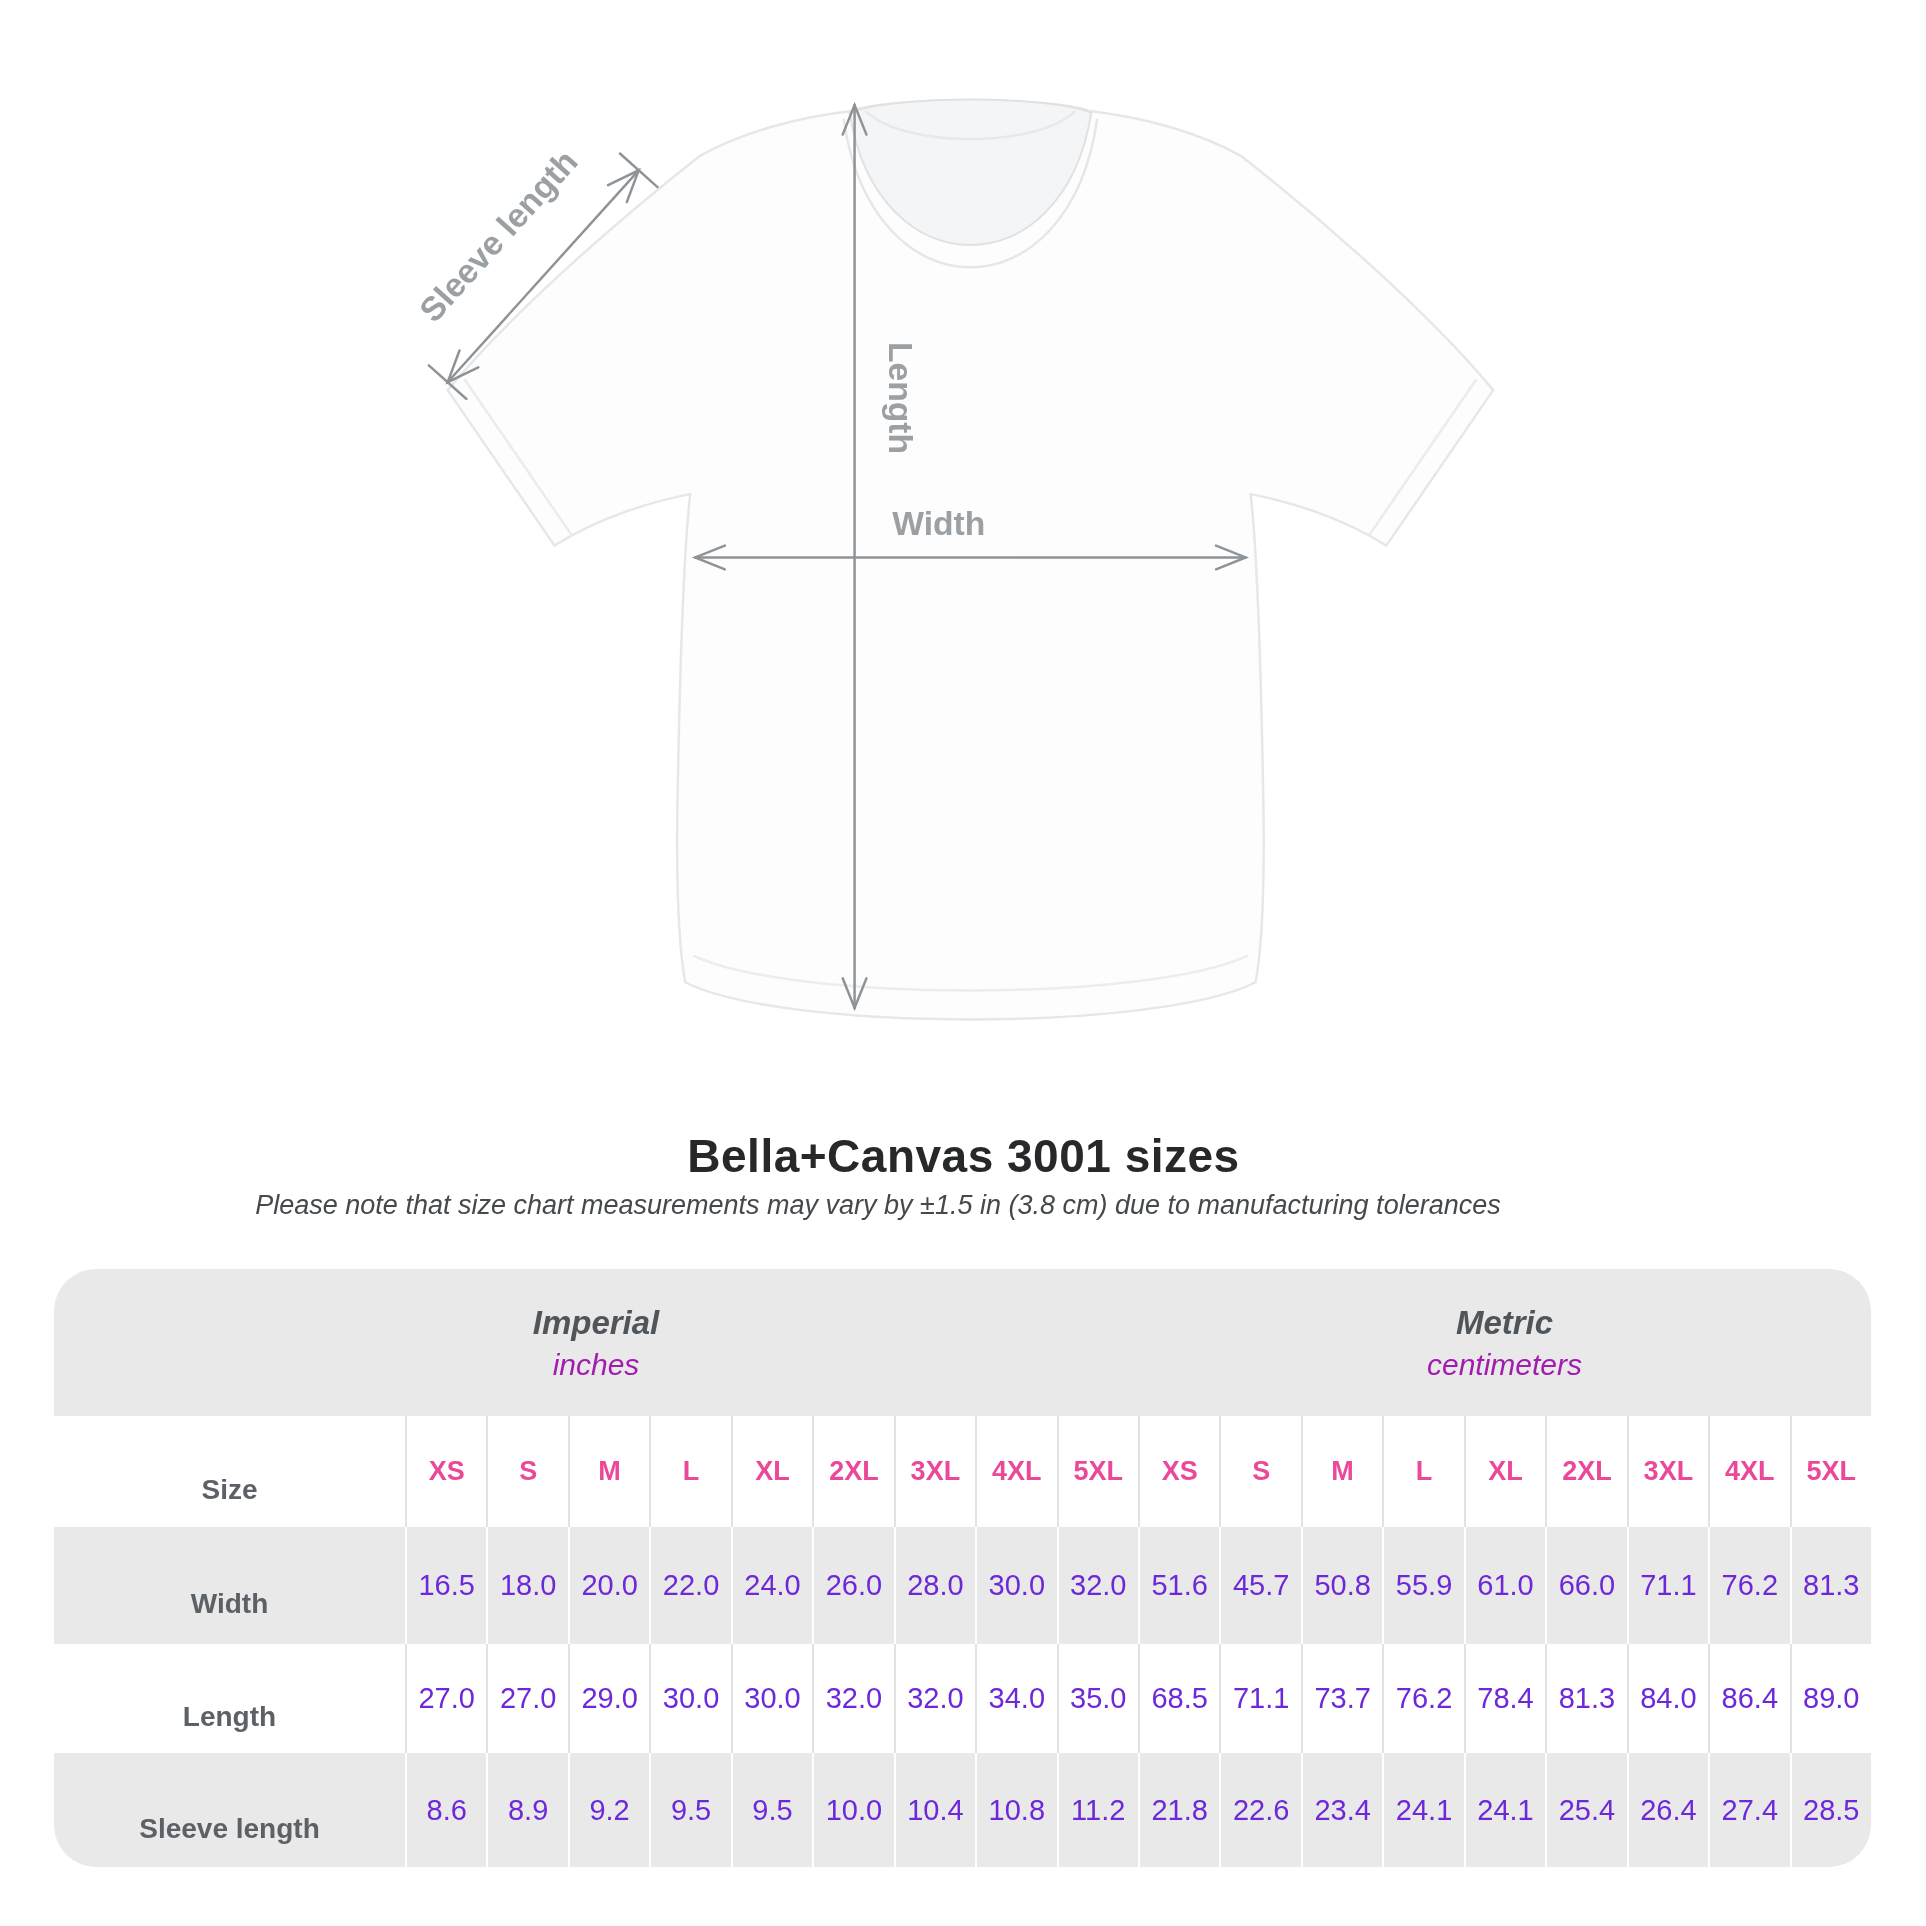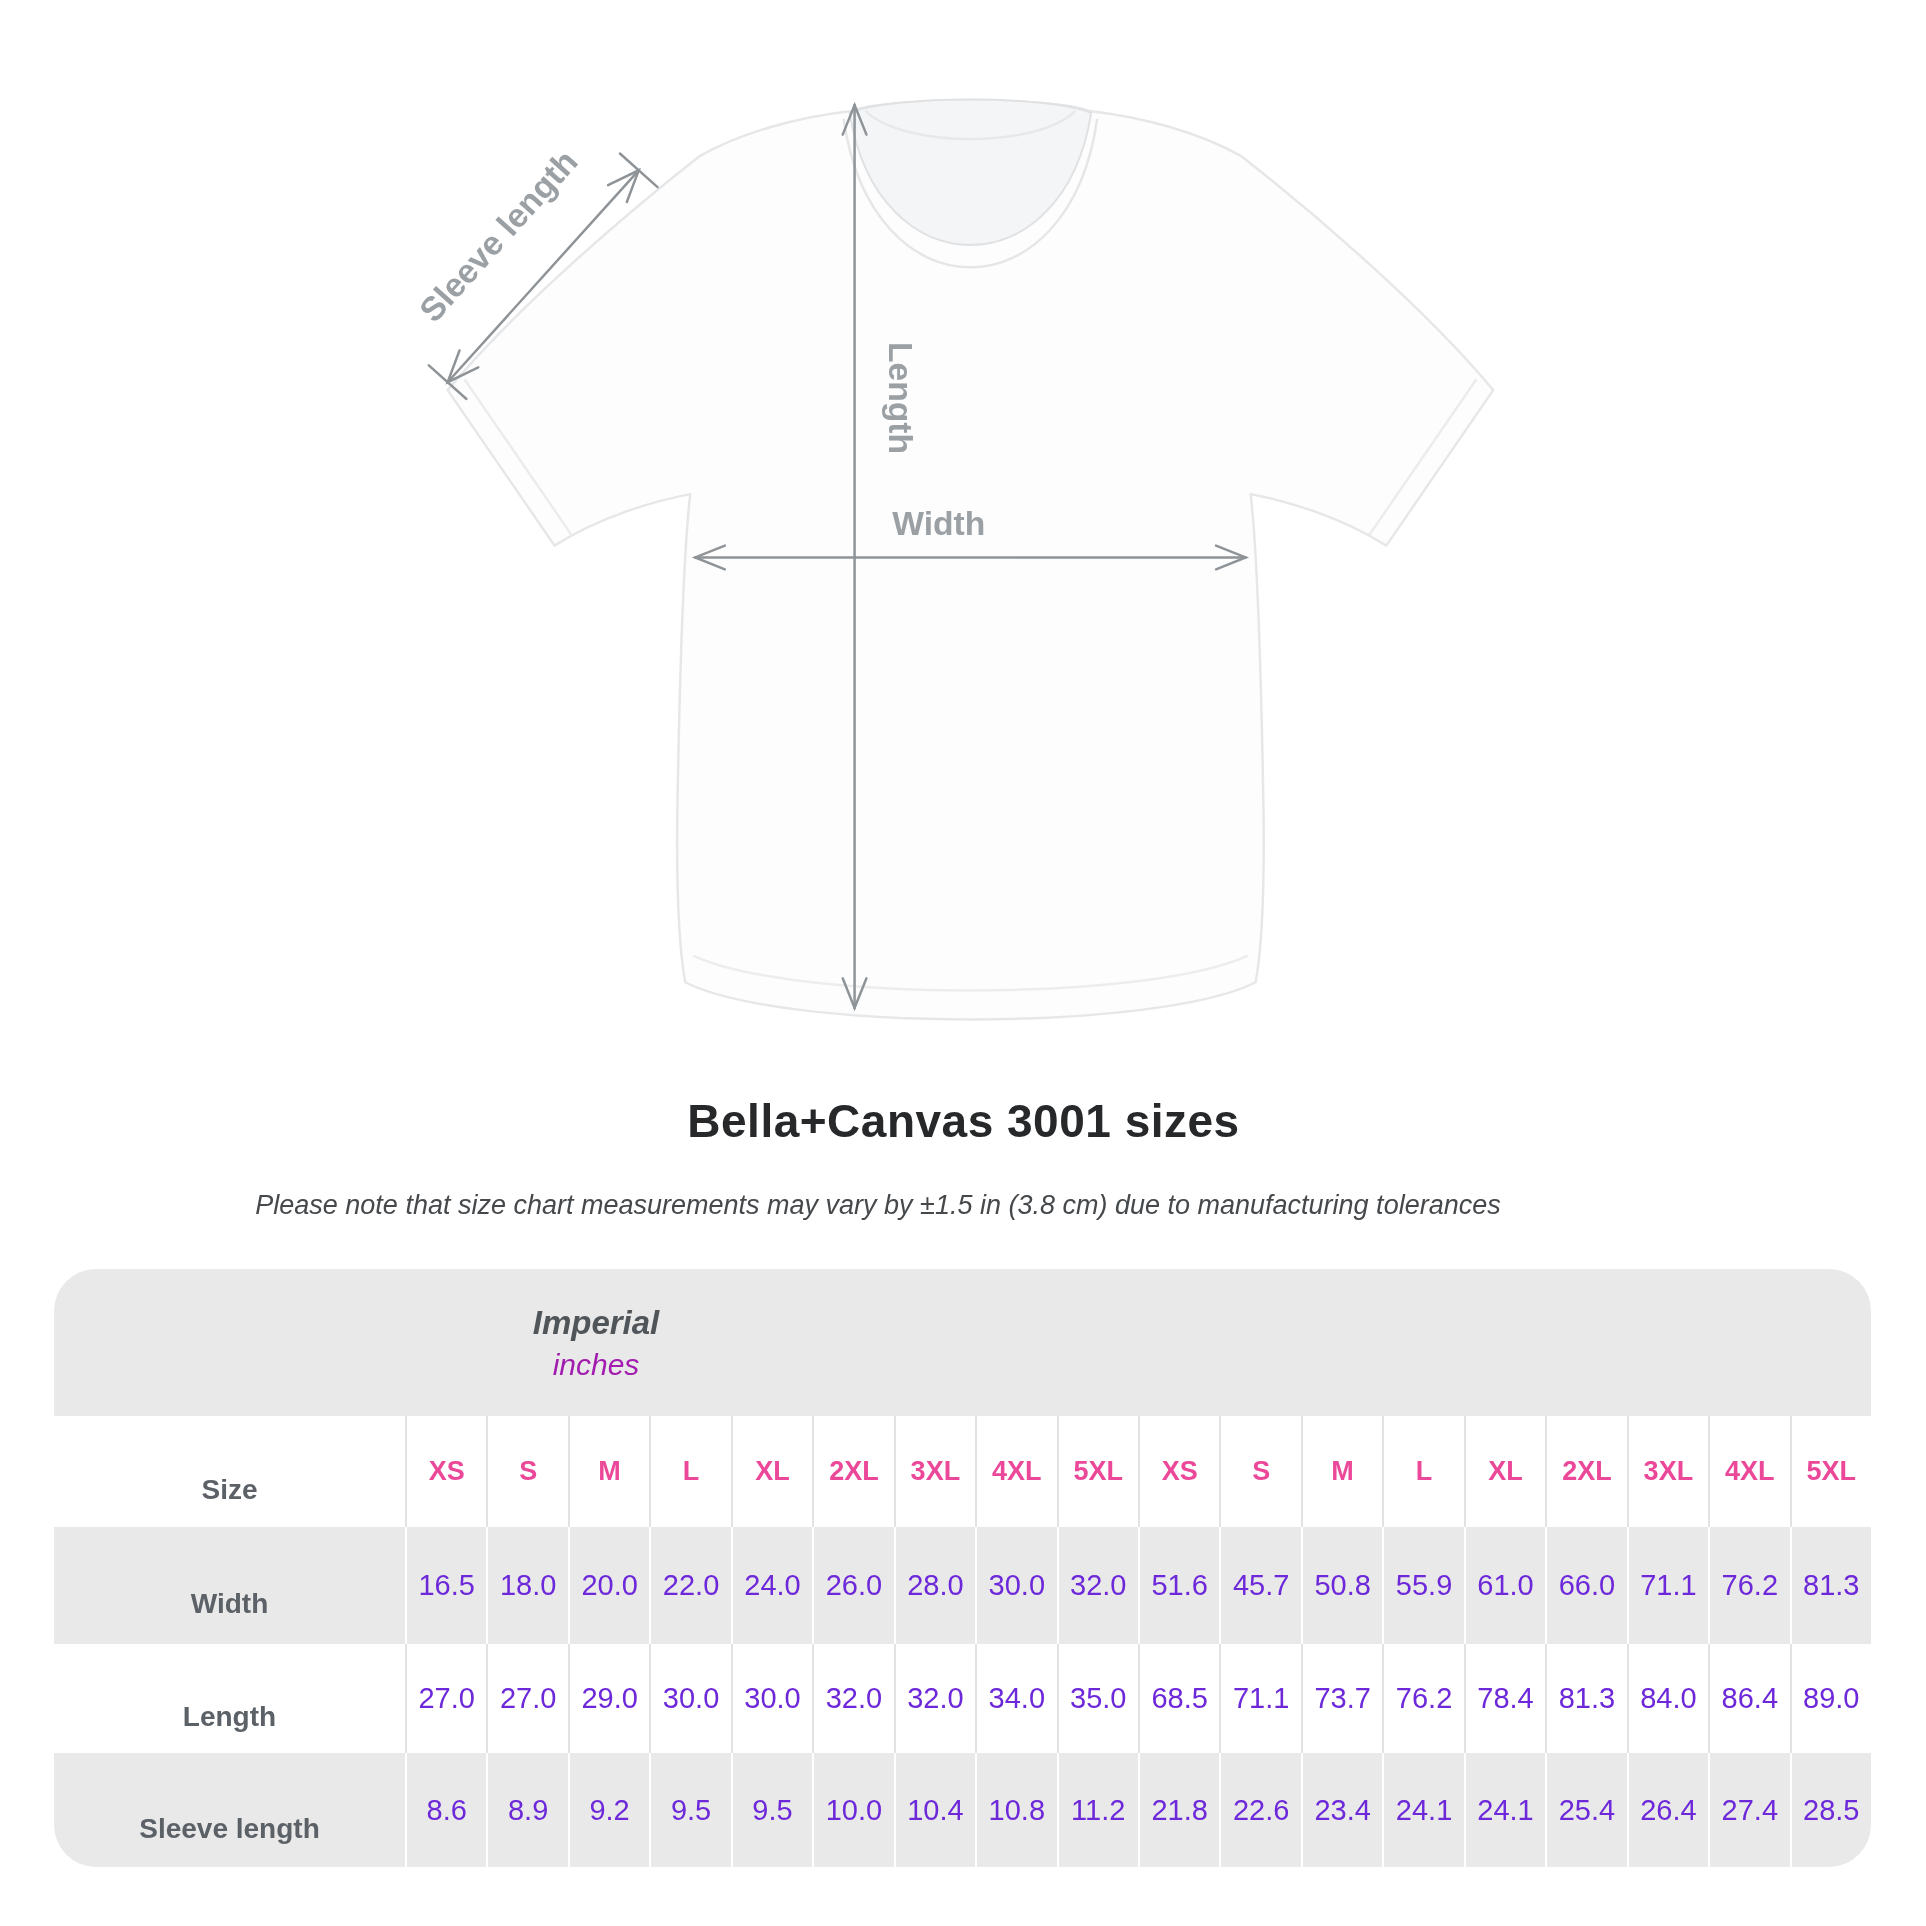--- a/index.html
+++ b/index.html
@@ -2,21 +2,21 @@
 <html><head>
 <meta charset="utf-8">
 <style>
   html,body{margin:0;padding:0;background:#ffffff;}
   body{width:1927px;height:1927px;position:relative;font-family:"Liberation Sans",sans-serif;overflow:hidden;}
 
   
   .diagram-wrap{position:absolute;left:0;top:0;width:1927px;height:1109px;}
 
   
-  .chart-title{position:absolute;left:0;top:1094px;width:1927px;text-align:center;
+  .chart-title{position:absolute;left:0;top:1129px;width:1927px;text-align:center;
     font-size:46px;font-weight:bold;color:#26282a;letter-spacing:0.5px;}
   .chart-subtitle{position:absolute;left:0;top:1190px;width:1756px;text-align:center;
     font-size:27px;font-style:italic;color:#46494c;}
 
   
   .size-table{position:absolute;left:54px;top:1269px;width:1817px;}
   .band{height:147px;background:#e9e9e9;border-radius:42px 42px 0 0;
     display:grid;grid-template-columns:1084px 733px;}
   .band-cell{display:flex;flex-direction:column;align-items:center;justify-content:center;gap:6px;}
   .band-title{font-size:33px;font-weight:bold;font-style:italic;color:#50555a;}
@@ -97,20 +97,24 @@
 
 <div class="chart-title">Bella+Canvas 3001 sizes</div>
 <div class="chart-subtitle">Please note that size chart measurements may vary by ±1.5 in (3.8 cm) due to manufacturing tolerances</div>
 
 <div class="size-table">
 
   <div class="band">
     <div class="band-cell">
       <div class="band-title">Imperial</div>
       <div class="band-unit">inches</div>
+    </div>
+    <div class="band-cell">
+      <div class="band-title">Metric</div>
+      <div class="band-unit">centimeters</div>
     </div>
   </div>
 
   <div class="trow white row-sizehdr">
     <div class="cell lbl">Size</div>
     <div class="cell szhdr">XS</div>
     <div class="cell szhdr">S</div>
     <div class="cell szhdr">M</div>
     <div class="cell szhdr">L</div>
     <div class="cell szhdr">XL</div>

